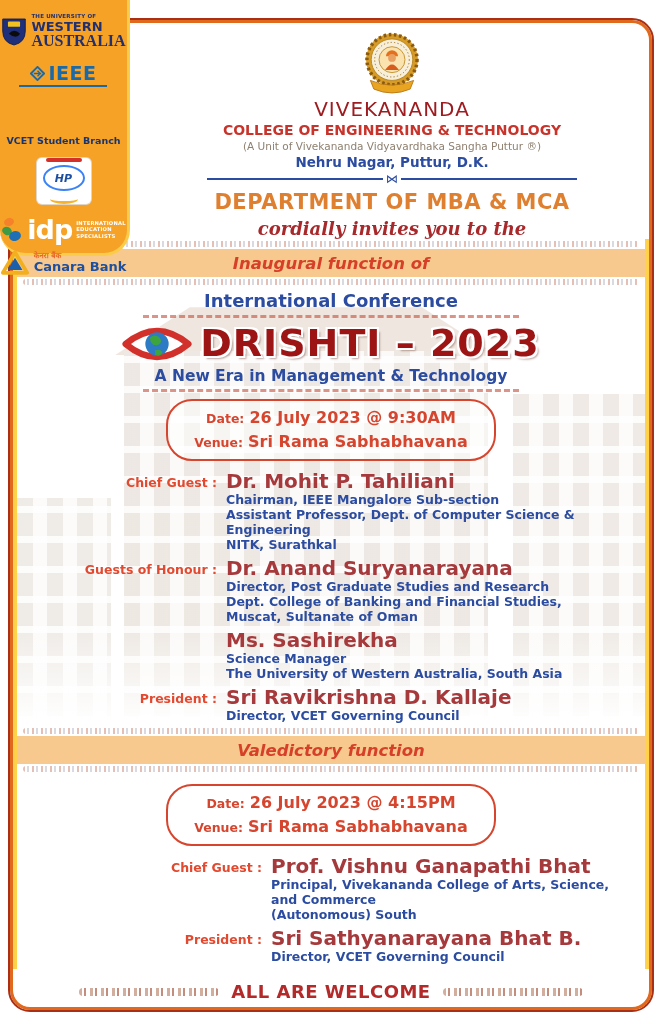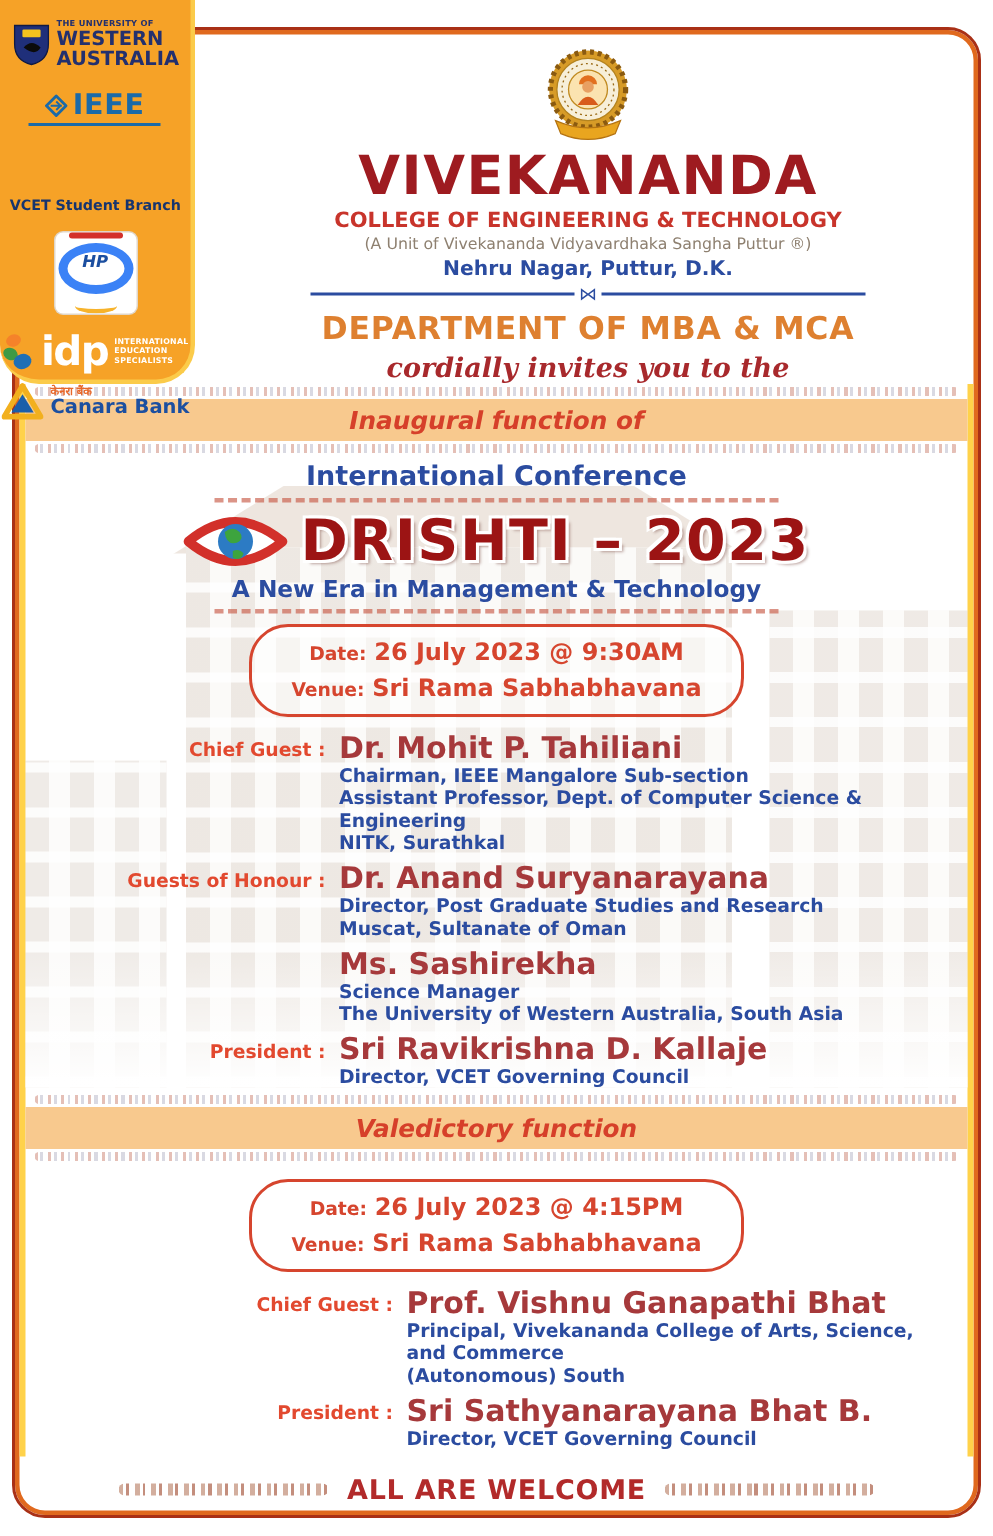--- a/index.html
+++ b/index.html
@@ -12,44 +12,44 @@
   .frame-inner{height:100%;display:flex;flex-direction:column;padding:3px;box-sizing:border-box;}
   
   .sidebar{position:absolute;left:0;top:0;width:130px;height:256px;z-index:10;
            background:#F6A227;border:3px solid #FBCB4A;border-top:none;border-left:none;
            border-radius:0 0 26px 26px;box-sizing:border-box;
            display:flex;flex-direction:column;align-items:center;}
   .uwa{display:flex;align-items:center;gap:4px;margin-top:14px;}
   .uwa-text{color:#23306E;text-align:left;line-height:1.02;}
   .uwa-t1{font-size:5.5px;font-weight:bold;letter-spacing:.2px;}
   .uwa-t2{font-size:13px;font-weight:bold;}
-  .uwa-t3{font-size:13px;font-weight:bold;}
+  .uwa-t3{font-size:16px;font-weight:bold;font-family:Liberation Serif, serif;}
   .ieee{margin-top:13px;text-align:center;}
   .ieee-row{display:flex;align-items:center;gap:3px;justify-content:center;color:#1B6AA8;}
   .ieee-brand{font-size:19px;font-weight:bold;letter-spacing:.5px;}
   .ieee-rule{width:88px;border-top:2px solid #1B6AA8;margin:1px auto 2px;}
   .ieee-branch{font-size:9.5px;font-weight:bold;color:#17356E;margin-top:48px;}
   .hp-card{margin-top:12px;width:54px;height:56px;background:#fff;border-radius:5px;
            box-shadow:0 0 0 1px #e0d6c8;display:flex;flex-direction:column;align-items:center;justify-content:center;gap:3px;}
   .hp-hindi{width:36px;height:4px;background:#D3302A;border-radius:2px;}
-  .hp-oval{width:38px;height:22px;border:6px solid #3b82f6;border-radius:50%;
-           display:flex;align-items:flex-start;justify-content:center;color:#1C4FA0;
+  .hp-oval{width:38px;height:22px;border:2px solid #3b82f6;border-radius:50%;
+           display:flex;align-items:center;justify-content:center;color:#1C4FA0;
            font-size:11px;font-weight:bold;font-style:italic;}
   .hp-arc{width:28px;height:7px;border-bottom:3px solid #F7B32B;border-radius:50%;}
   .idp{margin-top:12px;display:flex;align-items:center;gap:4px;}
   .idp-brand{color:#fff;font-size:27px;font-weight:bold;line-height:1;letter-spacing:-1px;}
   .idp-tags{display:flex;flex-direction:column;color:#fff;font-size:5.2px;font-weight:bold;letter-spacing:.2px;line-height:1.25;}
   .canara{margin-top:7px;display:flex;align-items:center;gap:5px;}
   .canara-col{display:flex;flex-direction:column;align-items:flex-start;line-height:1.05;}
   .canara-hindi{font-size:7.5px;color:#E8682A;font-weight:bold;}
   .canara-name{font-size:13px;color:#1C4FA0;font-weight:bold;}
   
   .header{padding-top:8px;padding-left:122px;text-align:center;}
   .emblem{display:block;margin:0 auto 2px;}
-  .college-name{font-size:36px;font-weight:bold;color:#9E1B20;letter-spacing:1px;line-height:1.05;}
+  .college-name{font-size:20px;font-weight:normal;color:#9E1B20;letter-spacing:1px;line-height:1.05;}
   .college-type{font-size:14px;font-weight:bold;color:#C8342B;margin-top:2px;}
   .unit-line{font-size:10.5px;color:#8E8070;margin-top:2px;}
   .address{font-size:13.5px;font-weight:bold;color:#2B4CA0;margin-top:2px;}
   .hdr-divider{display:flex;align-items:center;width:72%;margin:3px auto;color:#2B4CA0;}
   .hdr-divider .rule{flex:1;border-top:2px solid #2B4CA0;}
   .hdr-divider .knot{font-size:12px;padding:0 3px;line-height:1;}
   .department{font-size:21px;font-weight:bold;color:#DE8030;letter-spacing:.5px;margin-top:5px;}
   .invite-line{font-family:"DejaVu Serif","Liberation Serif",serif;font-style:italic;font-weight:bold;
                font-size:18px;color:#A8292C;margin-top:4px;}
   
@@ -184,20 +184,21 @@
                 <div class="guest-line">Assistant Professor, Dept. of Computer Science &amp; Engineering</div>
                 <div class="guest-line">NITK, Surathkal</div>
               </div>
             </div>
 
             <div class="guest-row">
               <div class="guest-label">Guests of Honour :</div>
               <div class="guest-main">
                 <div class="guest-name">Dr. Anand Suryanarayana</div>
                 <div class="guest-line">Director, Post Graduate Studies and Research</div>
+                <div class="guest-line">Dept. College of Banking and Financial Studies,</div>
                 <div class="guest-line">Muscat, Sultanate of Oman</div>
               </div>
             </div>
 
             <div class="guest-row">
               <div class="guest-label"></div>
               <div class="guest-main">
                 <div class="guest-name">Ms. Sashirekha</div>
                 <div class="guest-line">Science Manager</div>
                 <div class="guest-line">The University of Western Australia, South Asia</div>

